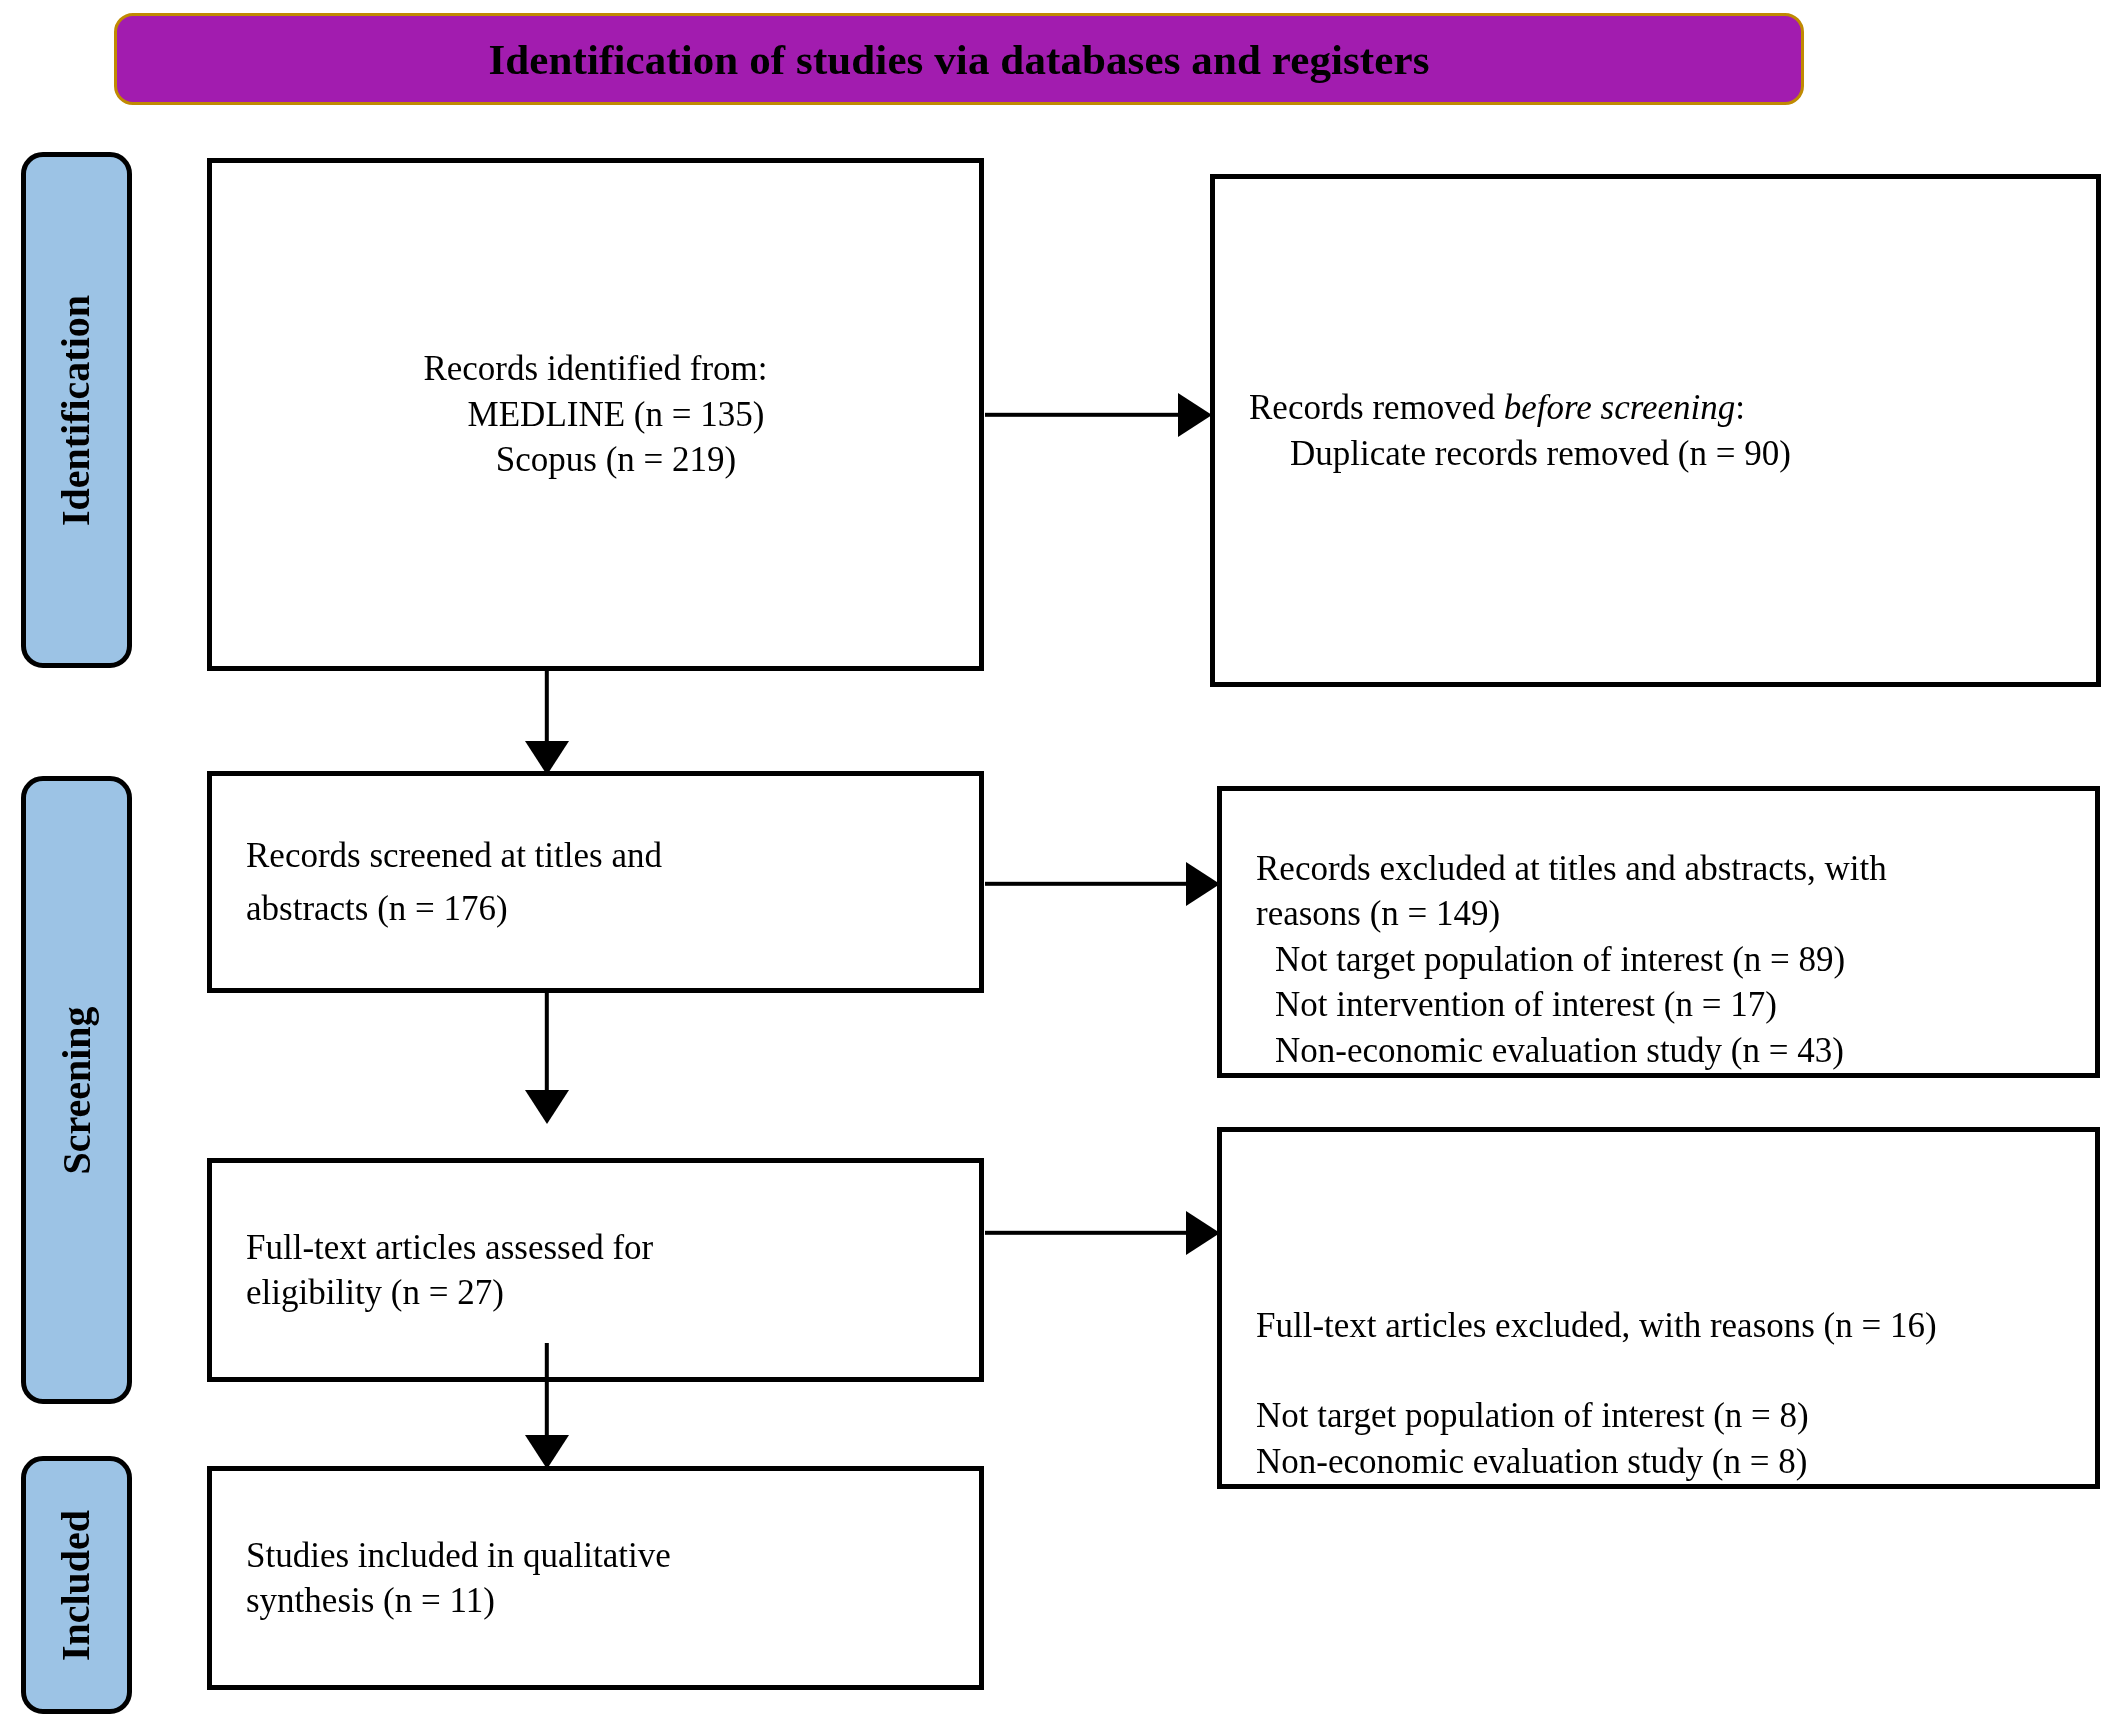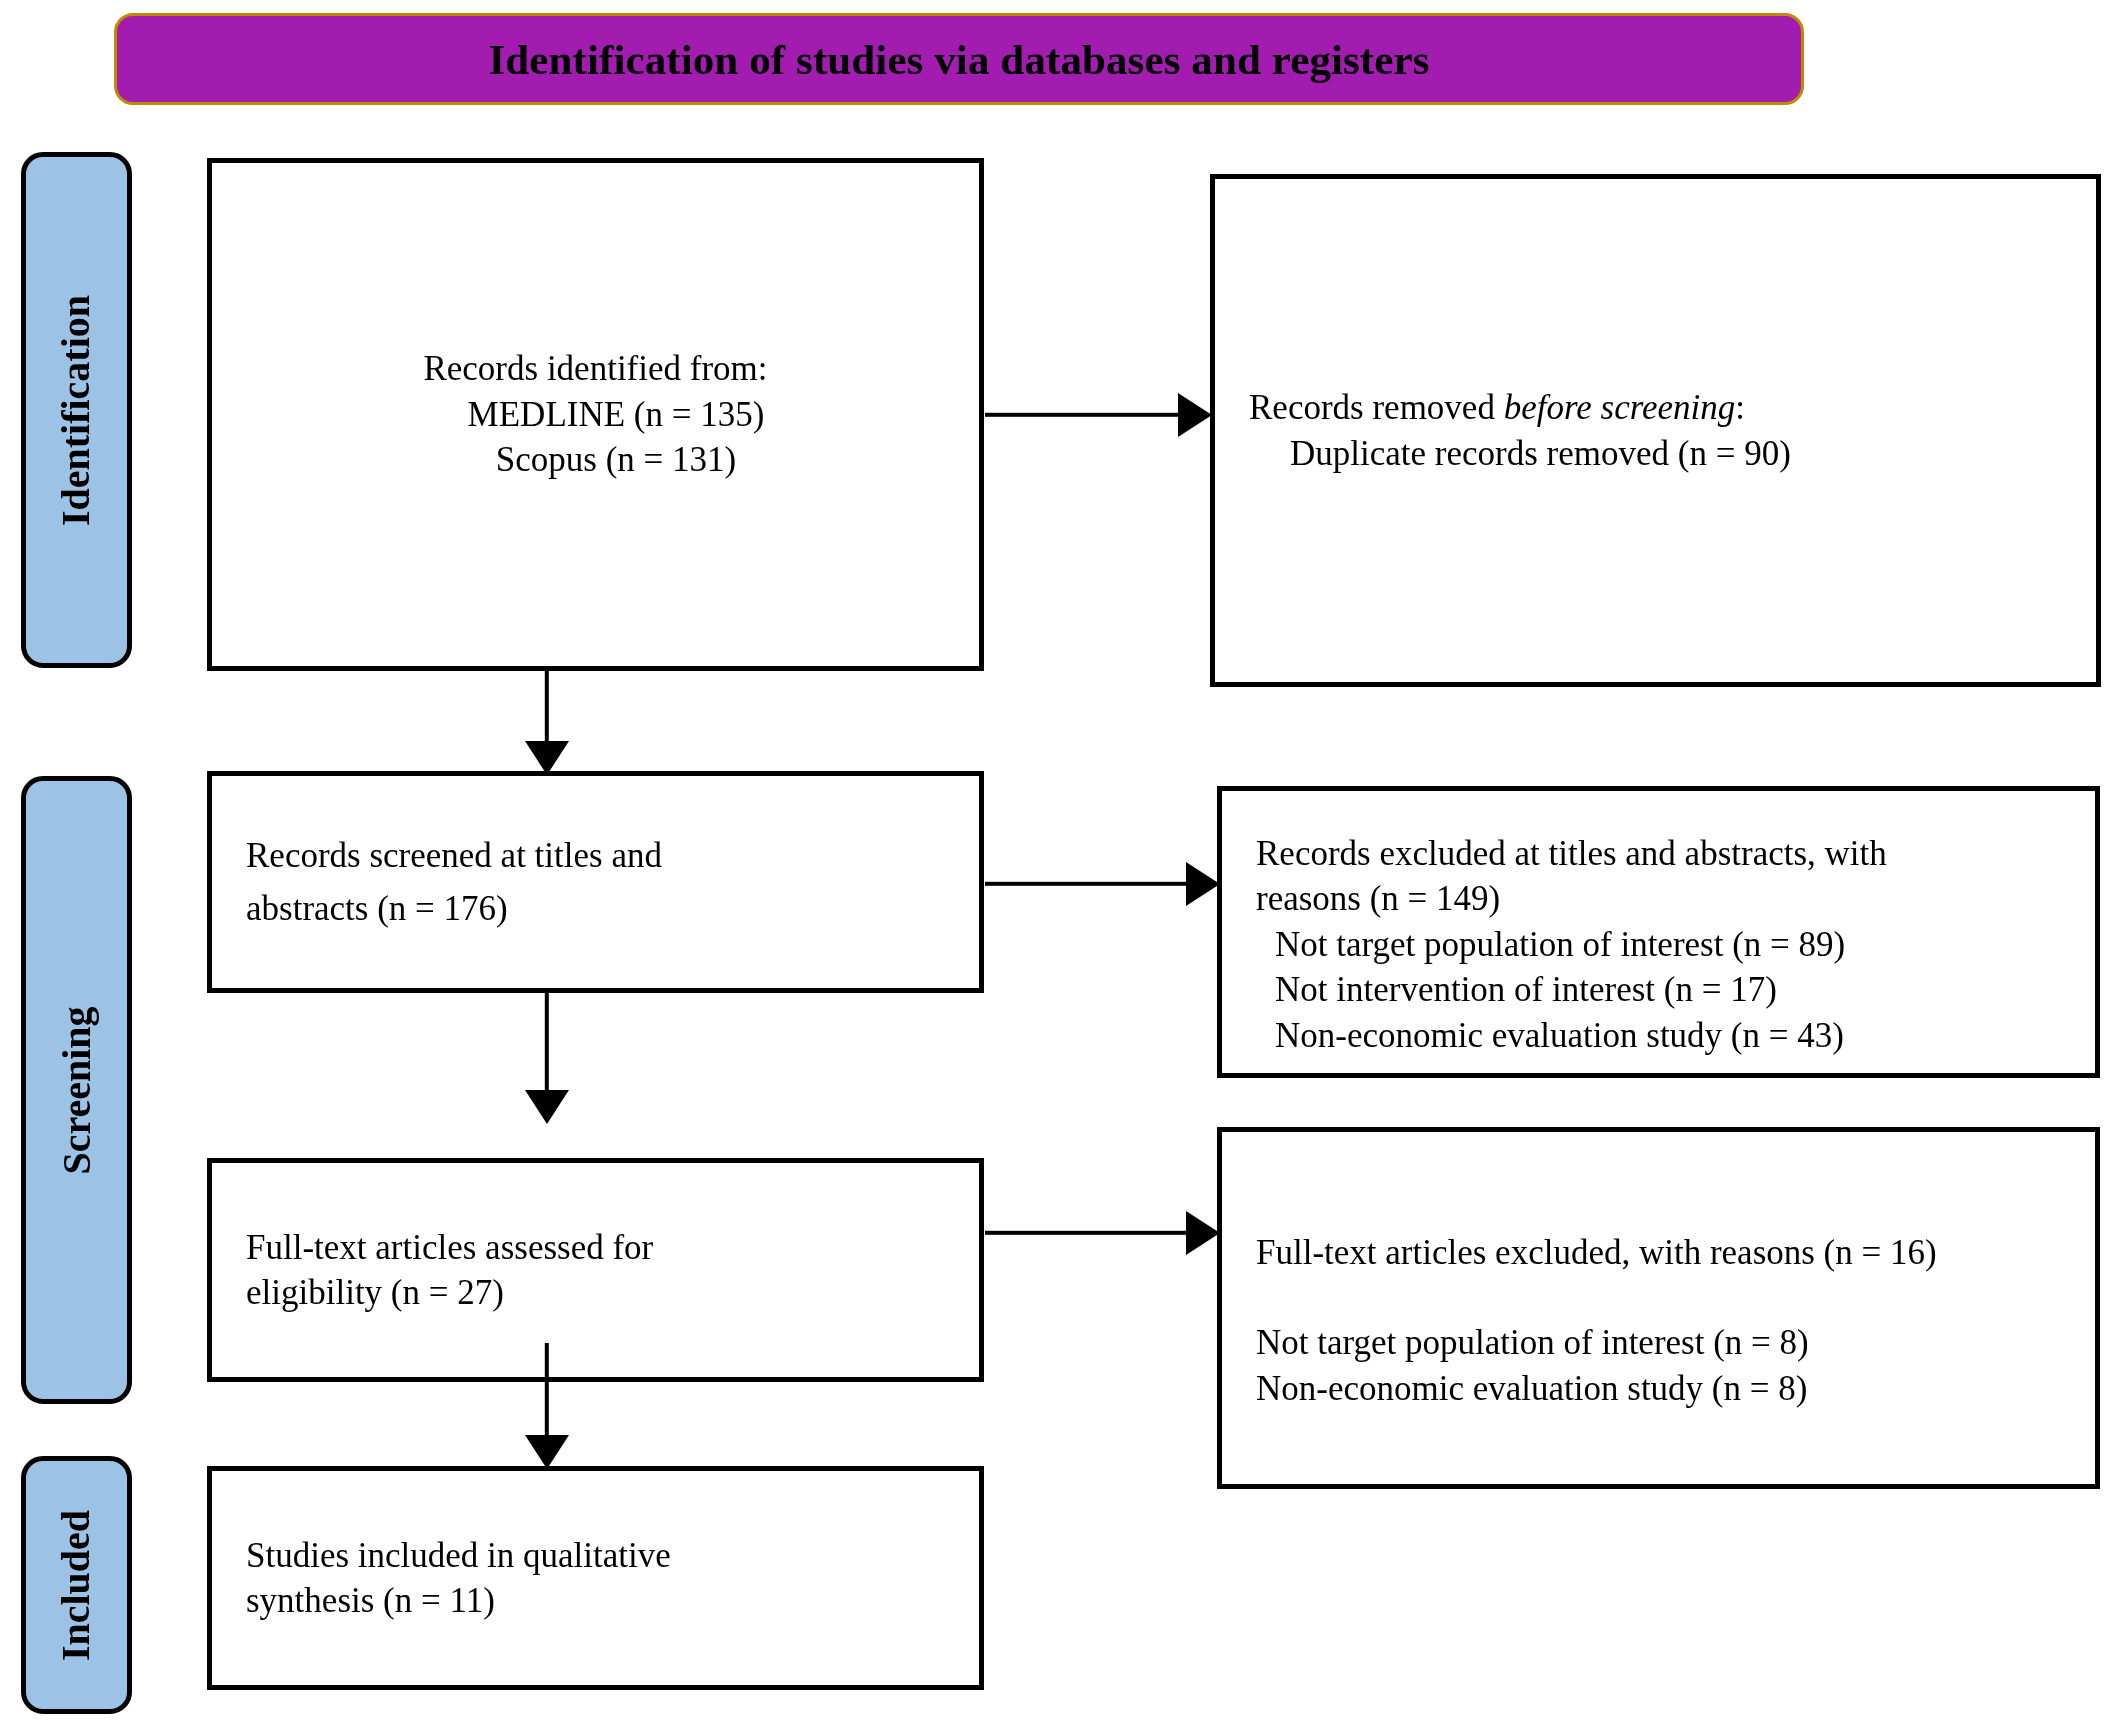--- a/index.html
+++ b/index.html
@@ -65,21 +65,21 @@
   .flow-box {
     position: absolute;
     background: #ffffff;
     border: 5.1px solid #000000;
     box-sizing: border-box;
     display: flex;
     flex-direction: column;
     justify-content: center;
     padding: 0 34px;
   }
-  .flow-box.top-align { justify-content: center; padding-top: 25px; }
+  .flow-box.top-align { justify-content: flex-end; padding-top: 25px; }
   .flow-line {
     font-size: 35px;
     line-height: 1.30;
     color: #000000;
     white-space: pre-wrap;
   }
   .flow-line.indent1 { padding-left: 41px; }
   .flow-line.indent-small { padding-left: 19px; }
   .flow-line.spacer { height: 45px; }
   .flow-line em { font-style: italic; }
@@ -154,21 +154,21 @@
   <div class="stage-label" id="stage-screening">
     <span class="stage-label-text">Screening</span>
   </div>
   <div class="stage-label" id="stage-included">
     <span class="stage-label-text">Included</span>
   </div>
 
   <div class="flow-box" id="box-identified">
     <div class="flow-line">Records identified from:</div>
     <div class="flow-line indent1">MEDLINE (n = 135)</div>
-    <div class="flow-line indent1">Scopus (n = 131)</div>
+    <div class="flow-line indent1">Scopus (n = 219)</div>
   </div>
 
   <div class="flow-box" id="box-removed">
     <div class="flow-line"><span>Records removed </span><em>before screening</em><span>:</span></div>
     <div class="flow-line indent1">Duplicate records removed (n = 90)</div>
   </div>
 
   <div class="flow-box" id="box-screened">
     <div class="flow-line">Records screened at titles and</div>
     <div class="flow-line">abstracts (n = 176)</div>

